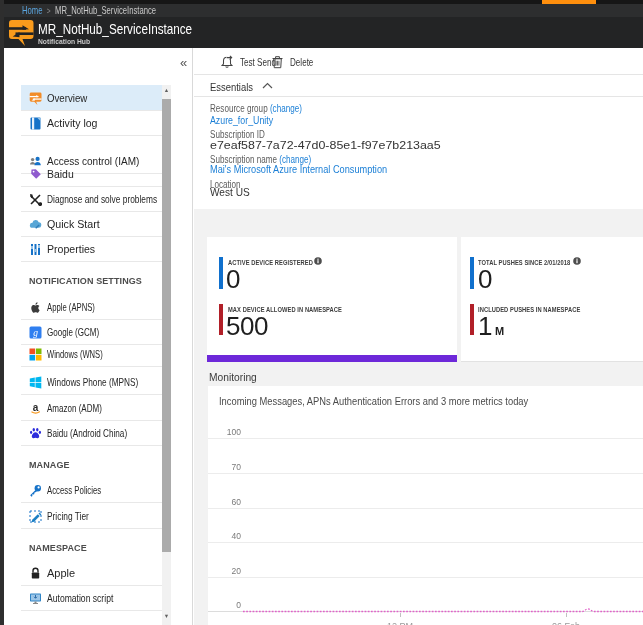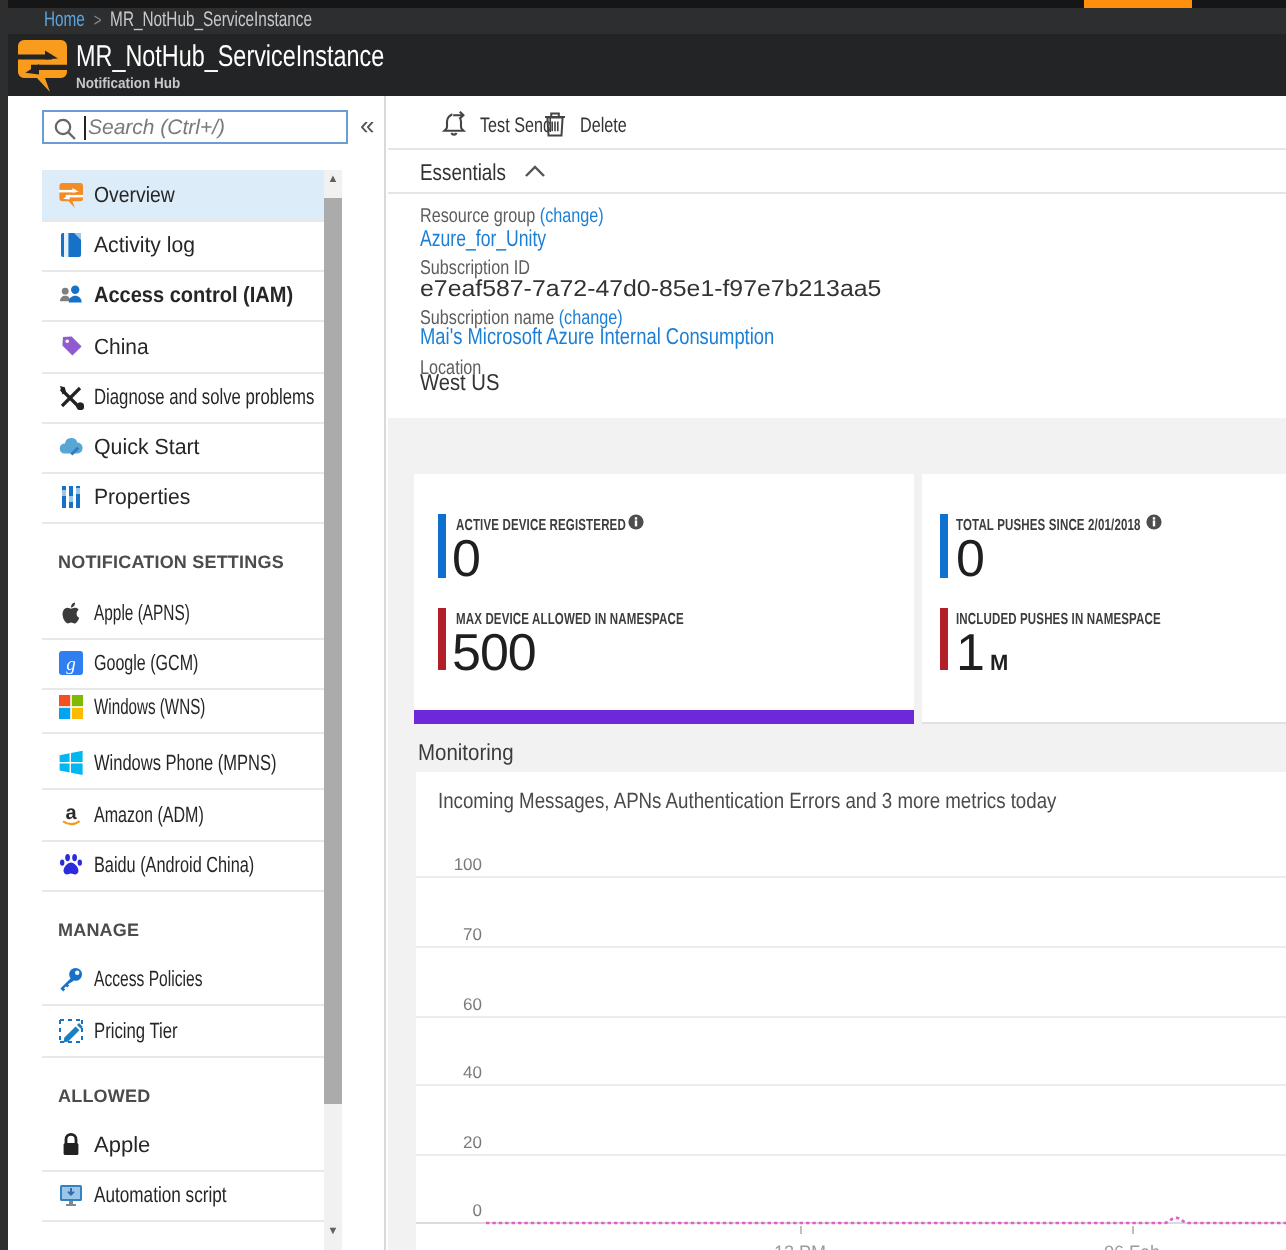--- a/index.html
+++ b/index.html
@@ -75,63 +75,55 @@
       <path d="M0.5 8.2 h17.5 v2.6 h-17.5 z" fill="#232425"></path>
       <path d="M14.5 6.2 l6.5 4 -6.5 0.6 z" fill="#232425"></path>
       <path d="M7.5 13.4 h18 v2.6 h-18 z" fill="#232425"></path>
       <path d="M11.5 13 l-6.8 4.4 6.8 0.8 z" fill="#232425"></path>
     </svg>
   </div>
   <div class="abs" id="htitle">MR_NotHub_ServiceInstance</div>
   <div class="abs" id="hsub">Notification Hub</div>
 
   <div class="abs" id="sidebar">
-    <div class="abs" id="searchbox">
-      <svg style="position:absolute;left:4px;top:2px" width="13" height="13" viewBox="0 0 13 13">
-        <circle cx="5.5" cy="5.5" r="3.6" fill="none" stroke="#666" stroke-width="1.1"></circle>
-        <line x1="8.3" y1="8.3" x2="11.5" y2="11.5" stroke="#666" stroke-width="1.1"></line>
-      </svg>
-      <div class="caret"></div>
-      <div class="ph">Search (Ctrl+/)</div>
-    </div>
     <div class="abs" id="collapse">«</div>
     <div id="menu">
       <div class="mrow" style="top:37.0px;background:#dcecf9;">
         <span class="mic"><svg width="13" height="13" viewBox="0 0 26 27">
             <path d="M3.5 1 h19 a3 3 0 0 1 3 3 v13 a3 3 0 0 1 -3 3 h-8 l2.5 7 -6.5 -7 h-6.5 a3 3 0 0 1 -3 -3 v-13 a3 3 0 0 1 3 -3 z" fill="#f28c28"></path>
             <path d="M0.5 8.2 h17.5 v2.6 h-17.5 z" fill="#fff"></path>
             <path d="M14.5 6.2 l6.5 4 -6.5 0.6 z" fill="#fff"></path>
             <path d="M7.5 13.4 h18 v2.6 h-18 z" fill="#fff"></path>
             <path d="M11.5 13 l-6.8 4.4 6.8 0.8 z" fill="#fff"></path>
           </svg></span>
         <span class="mtx" style="transform:scaleX(0.88)">Overview</span>
       </div>
       <div class="mrow" style="top:62.2px;">
         <span class="mic"><svg width="13" height="13" viewBox="0 0 13 13">
             <rect x="1.5" y="0.5" width="10" height="12" rx="1" fill="#1672c8"></rect>
             <rect x="3" y="0.5" width="2.2" height="12" fill="#fff" opacity="0.9"></rect>
             <path d="M8 0.5 h3.5 v3.5 z" fill="#9cc6e8"></path>
           </svg></span>
         <span class="mtx" style="transform:scaleX(0.96)">Activity log</span>
       </div>
-      <div class="mrow" style="top:87px;font-weight:bold;">
+      <div class="mrow" style="top:100px;">
         <span class="mic"><svg width="13" height="13" viewBox="0 0 13 13">
             <circle cx="3.6" cy="4.6" r="1.7" fill="#7f7f7f"></circle>
             <path d="M1 9.6 c0-1.7 1.2-2.7 2.6-2.7 s2.6 1 2.6 2.7 z" fill="#7f7f7f"></path>
             <circle cx="8.6" cy="3.9" r="2.1" fill="#1672c8"></circle>
             <path d="M5.4 10.2 c0-2.1 1.5-3.3 3.2-3.3 s3.2 1.2 3.2 3.3 z" fill="#1672c8"></path>
           </svg></span>
         <span class="mtx" style="transform:scaleX(0.91)">Access control (IAM)</span>
       </div>
       <div class="mrow" style="top:112.6px;">
         <span class="mic"><svg width="13" height="13" viewBox="0 0 13 13">
             <path d="M6.8 1.2 L11.8 6.2 7.2 10.8 2.2 5.8 2.5 1.5 z" fill="#8f5bce"></path>
             <circle cx="4.6" cy="3.6" r="0.9" fill="#fff"></circle>
           </svg></span>
-        <span class="mtx" style="transform:scaleX(0.95)">China</span>
+        <span class="mtx" style="transform:scaleX(0.95)">Baidu</span>
       </div>
       <div class="mrow" style="top:137.8px;">
         <span class="mic"><svg width="13" height="13" viewBox="0 0 13 13">
             <path d="M1.5 2.5 L10.5 11.5" stroke="#222" stroke-width="1.6"></path>
             <path d="M11 2 L2 11" stroke="#222" stroke-width="1.6"></path>
             <path d="M1 1 l2.4 0.6 0.6 2.4 -1.8 1.2 z" fill="#222"></path>
             <path d="M10.2 9.4 a2 2 0 1 1 -0.8 0.8 z" fill="#222"></path>
           </svg></span>
         <span class="mtx" style="transform:scaleX(0.76)">Diagnose and solve problems</span>
       </div>
@@ -226,21 +218,21 @@
       <div class="mrow" style="top:454.6px;">
         <span class="mic"><svg width="13" height="13" viewBox="0 0 13 13">
             <g stroke="#1672c8" stroke-width="1" fill="none">
               <path d="M1 1 h2 M5 1 h2 M9 1 h2 M1 1 v2 M1 5 v2 M1 9 v2 M12 1 v2 M12 5 v2 M12 9 v2 M1 12 h2 M5 12 h2 M9 12 h2" stroke-dasharray="2,1.4"></path>
             </g>
             <path d="M3.2 9.8 L8.8 4.2 l1.9 1.9 -5.6 5.6 -2.4 0.5 z" fill="#1b7fc4"></path>
             <path d="M9.5 3.5 l1.9 1.9 1-1 -1.9-1.9 z" fill="#1b7fc4"></path>
           </svg></span>
         <span class="mtx" style="transform:scaleX(0.76)">Pricing Tier</span>
       </div>
-      <div class="mhead" style="top:494.8px">ALLOWED</div>
+      <div class="mhead" style="top:494.8px">NAMESPACE</div>
       <div class="mrow" style="top:512.2px;">
         <span class="mic"><svg width="13" height="13" viewBox="0 0 13 13">
             <path d="M4 5.5 v-1.8 a2.5 2.5 0 0 1 5 0 v1.8" fill="none" stroke="#222" stroke-width="1.4"></path>
             <rect x="2.8" y="5.5" width="7.4" height="6" rx="0.8" fill="#222"></rect>
           </svg></span>
         <span class="mtx" style="transform:scaleX(1.0)">Apple</span>
       </div>
       <div class="mrow" style="top:537.4px;">
         <span class="mic"><svg width="13" height="13" viewBox="0 0 13 13">
             <rect x="1" y="1.5" width="11" height="8" rx="0.8" fill="#2e84c6"></rect>

